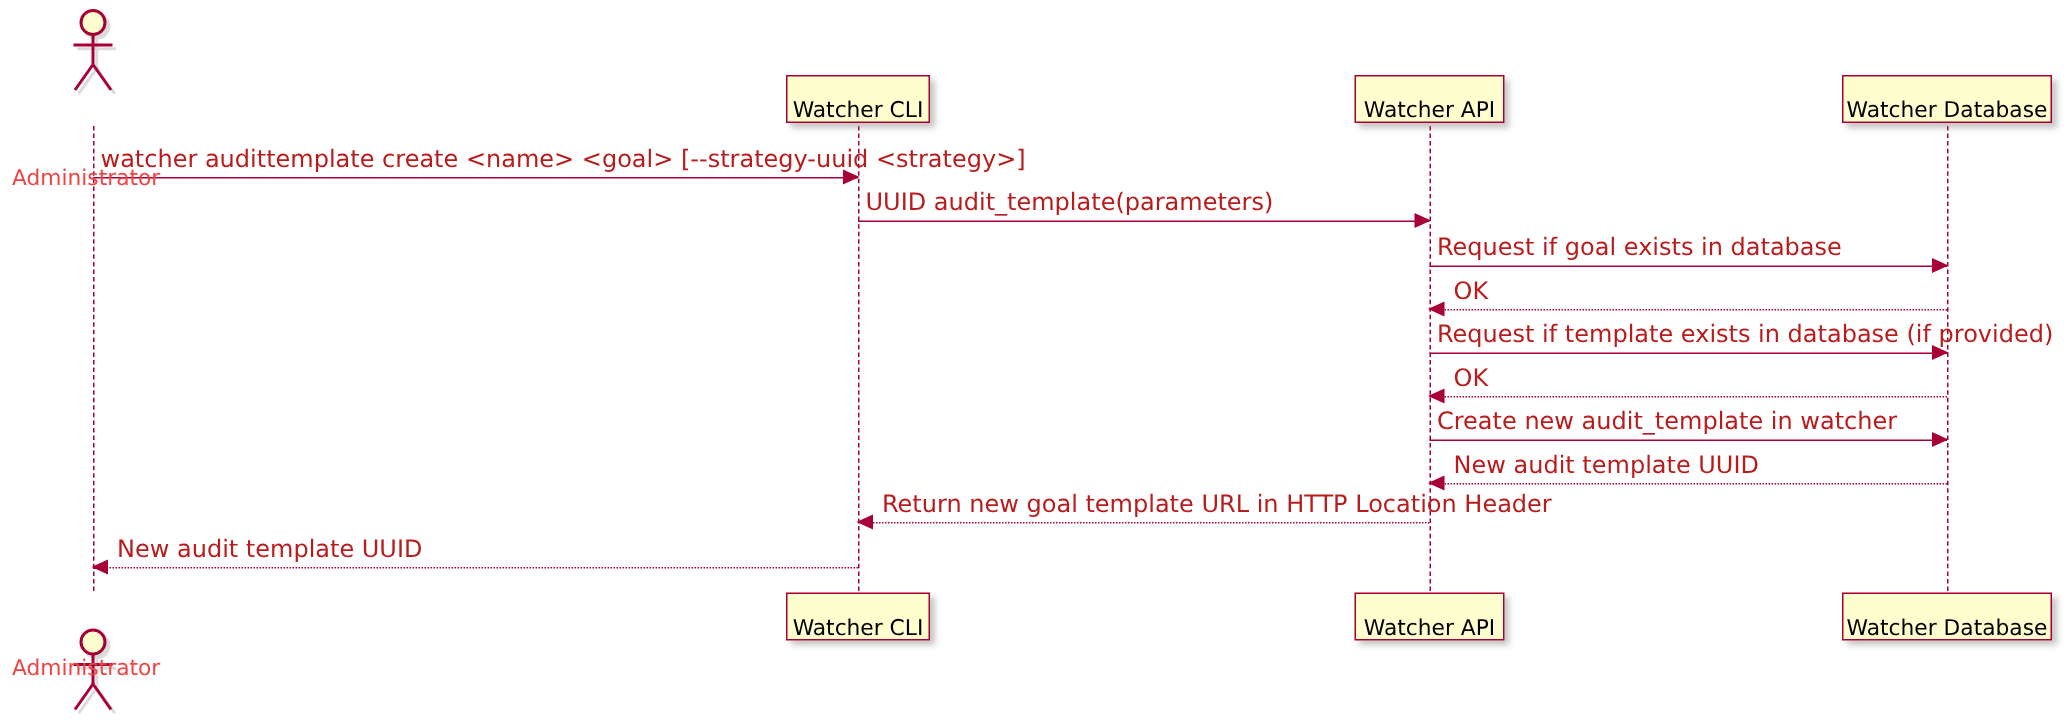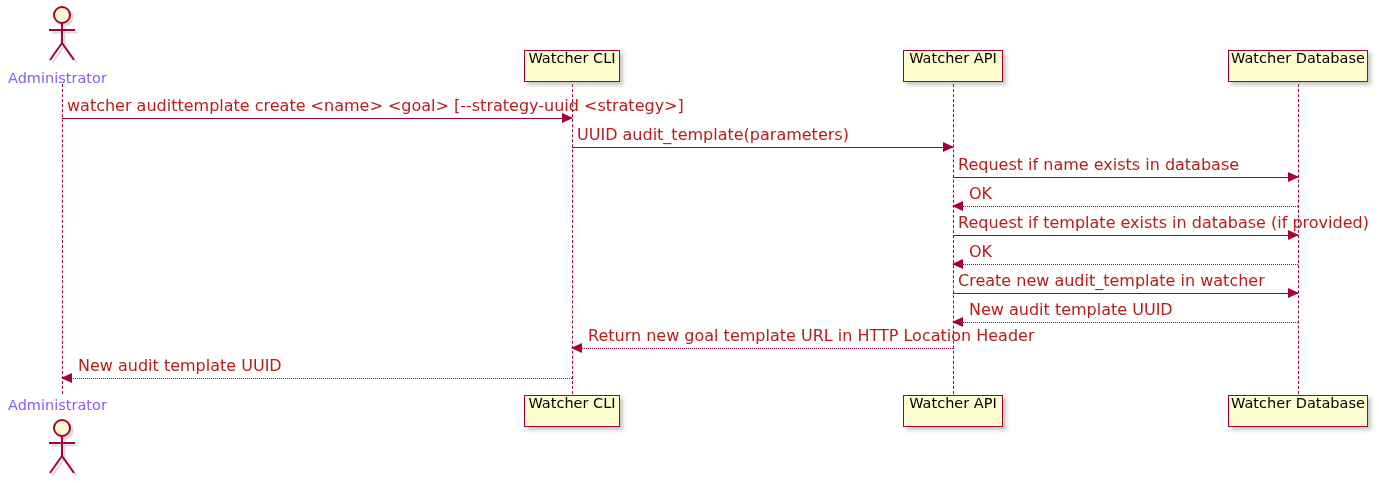--- a/index.html
+++ b/index.html
@@ -21,40 +21,41 @@
   
   .pbox{
     position:absolute;
     box-sizing:border-box;
     background:#FEFECE;
     border:1.5px solid #A80036;
     color:#000000;
     font-size:14.5px;
     line-height:1;
     display:flex;
-    align-items:flex-start;
+    align-items:flex-end;
     justify-content:center;
     white-space:nowrap;
     box-shadow:3px 3px 4px rgba(128,128,128,0.45);
     z-index:4;
   }
   
   .actor{
     position:absolute;
     width:40px;
     height:58px;
     z-index:4;
   }
   .actor svg{display:block;overflow:visible;}
   .actor-label{
     position:absolute;
     font-size:14.5px;
-    color:#8b5cf6;
+    color:#ef4444;
     white-space:nowrap;
     z-index:4;
+    margin-top:41px;
   }
   
   .msg{
     position:absolute;
     height:0;
     z-index:3;
   }
   .msg .line{
     position:absolute;
     left:0;right:0;top:0;
@@ -160,21 +161,21 @@
       <div class="label">watcher audittemplate create &lt;name&gt; &lt;goal&gt; [--strategy-uuid &lt;strategy&gt;]</div>
     </div>
     <div class="msg right" style="left: 572px; width: 381px; top: 147px;">
       <div class="line"></div>
       <div class="head"></div>
       <div class="label">UUID audit_template(parameters)</div>
     </div>
     <div class="msg right" style="left: 953px; width: 345px; top: 177px;">
       <div class="line"></div>
       <div class="head"></div>
-      <div class="label">Request if name exists in database</div>
+      <div class="label">Request if goal exists in database</div>
     </div>
     <div class="msg left dotted" style="left: 953px; width: 345px; top: 206px;">
       <div class="line"></div>
       <div class="head"></div>
       <div class="label">OK</div>
     </div>
     <div class="msg right" style="left: 953px; width: 345px; top: 235px;">
       <div class="line"></div>
       <div class="head"></div>
       <div class="label">Request if template exists in database (if provided)</div>

